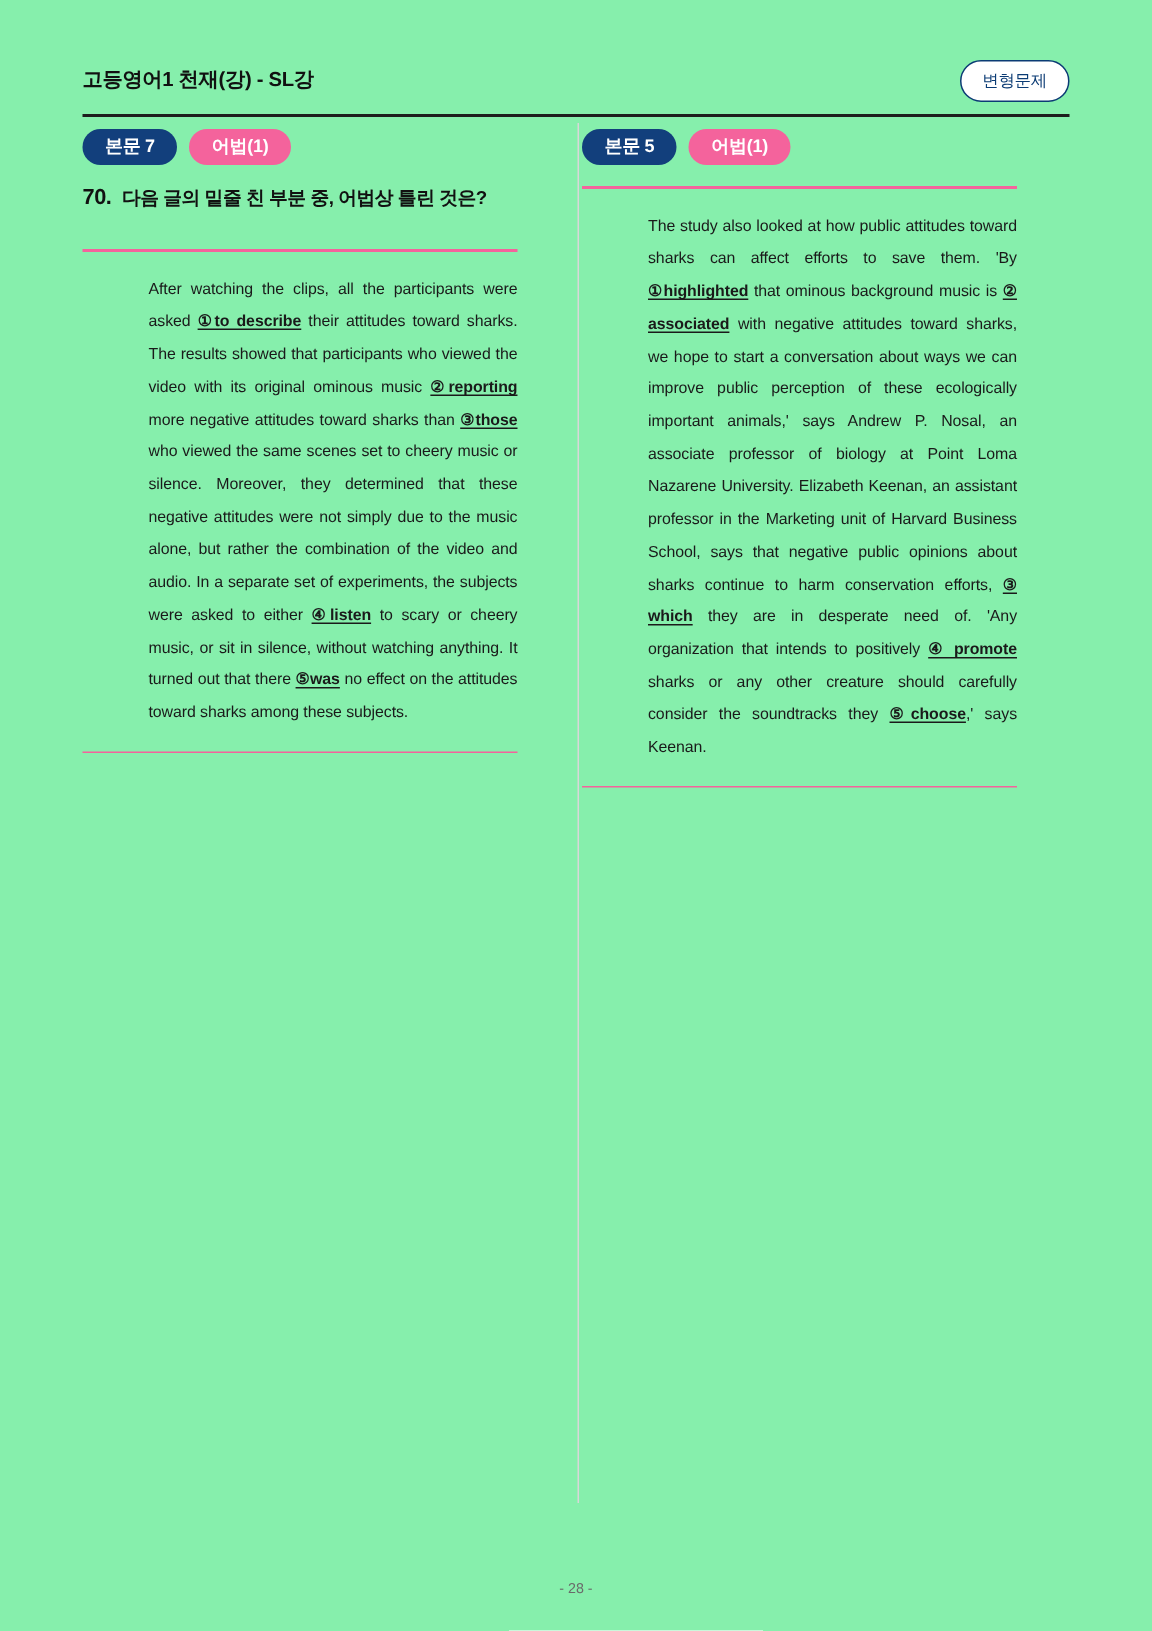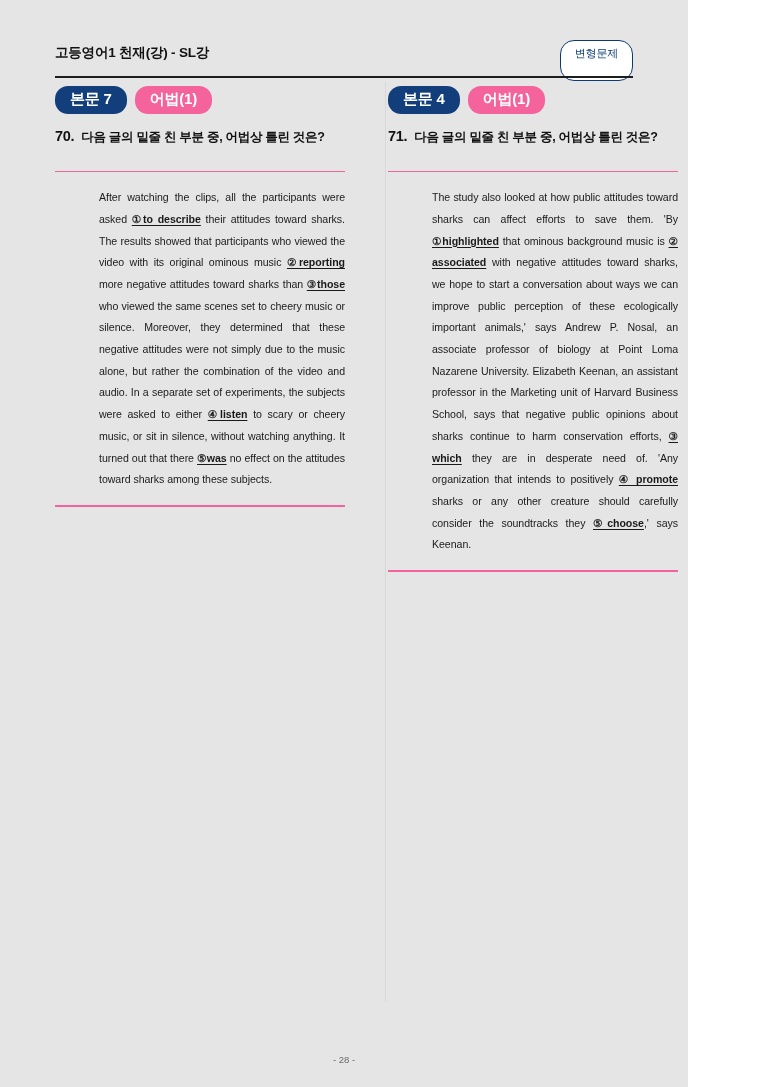--- a/index.html
+++ b/index.html
@@ -9,25 +9,25 @@
   }
   body {
     width: 768px;
     height: 1087px;
     font-family: "Liberation Sans", sans-serif;
     color: #111111;
     position: relative;
   }
   .page {
     position: relative;
-    width: 688px;
+    width: 768px;
     height: 1087px;
     box-sizing: border-box;
     padding: 0;
-    background: #e5e5e5;
+    background: #86efac;
   }
 
   
   .header {
     position: absolute;
     top: 40px;
     left: 55px;
     right: 55px;
     height: 34px;
   }
@@ -41,21 +41,21 @@
     color: #111111;
   }
   .header-badge {
     position: absolute;
     right: 0;
     top: 0;
     border: 1.2px solid #0b3b74;
     color: #0b3b74;
     border-radius: 14px;
     font-size: 11px;
-    padding: 5px 14px 19px 14px;
+    padding: 5px 14px 6px 14px;
     background: #ffffff;
     letter-spacing: -0.2px;
   }
   .header-rule {
     position: absolute;
     top: 76px;
     left: 55px;
     right: 55px;
     height: 2px;
     background: #1d1d1d;
@@ -89,21 +89,21 @@
   
   .tags {
     display: flex;
     align-items: center;
     gap: 8px;
     margin-top: 4px;
     margin-bottom: 14px;
   }
   .tag {
     border-radius: 13px;
-    font-size: 15px;
+    font-size: 12px;
     font-weight: bold;
     padding: 5px 15px 6px 15px;
     color: #ffffff;
     letter-spacing: -0.2px;
     line-height: 1.1;
     white-space: nowrap;
   }
   .tag-navy { background: #123f7c; }
   .tag-pink { background: #f4639c; }
 
@@ -184,25 +184,22 @@
       <div class="q-head">
         <span class="q-num">70.</span><span>다음 글의 밑줄 친 부분 중, 어법상 틀린 것은?</span>
       </div>
       <div class="q-rule-top"></div>
       <div class="passage">After watching the clips, all the participants were asked <span class="circ u">①to describe</span> their attitudes toward sharks. The results showed that participants who viewed the video with its original ominous music <span class="circ u">②reporting</span> more negative attitudes toward sharks than <span class="circ u">③those</span> who viewed the same scenes set to cheery music or silence. Moreover, they determined that these negative attitudes were not simply due to the music alone, but rather the combination of the video and audio. In a separate set of experiments, the subjects were asked to either <span class="circ u">④listen</span> to scary or cheery music, or sit in silence, without watching anything. It turned out that there <span class="circ u">⑤was</span> no effect on the attitudes toward sharks among these subjects.</div>
       <div class="q-rule-bottom"></div>
     </div>
 
     <div class="col col-right">
       <div class="tags">
-        <span class="tag tag-navy">본문 4</span>
+        <span class="tag tag-navy">본문 5</span>
         <span class="tag tag-pink">어법(1)</span>
-      </div>
-      <div class="q-head">
-        <span class="q-num">71.</span><span>다음 글의 밑줄 친 부분 중, 어법상 틀린 것은?</span>
       </div>
       <div class="q-rule-top"></div>
       <div class="passage">The study also looked at how public attitudes toward sharks can affect efforts to save them. 'By <span class="circ u">①highlighted</span> that ominous background music is <span class="circ u">② associated</span> with negative attitudes toward sharks, we hope to start a conversation about ways we can improve public perception of these ecologically important animals,' says Andrew P. Nosal, an associate professor of biology at Point Loma Nazarene University. Elizabeth Keenan, an assistant professor in the Marketing unit of Harvard Business School, says that negative public opinions about sharks continue to harm conservation efforts, <span class="circ u">③ which</span> they are in desperate need of. 'Any organization that intends to positively <span class="circ u">④ promote</span> sharks or any other creature should carefully consider the soundtracks they <span class="circ u">⑤choose</span>,' says Keenan.</div>
       <div class="q-rule-bottom"></div>
     </div>
   </div>
 
   <div class="footer">
     <span>- 28 -</span>
   </div>

